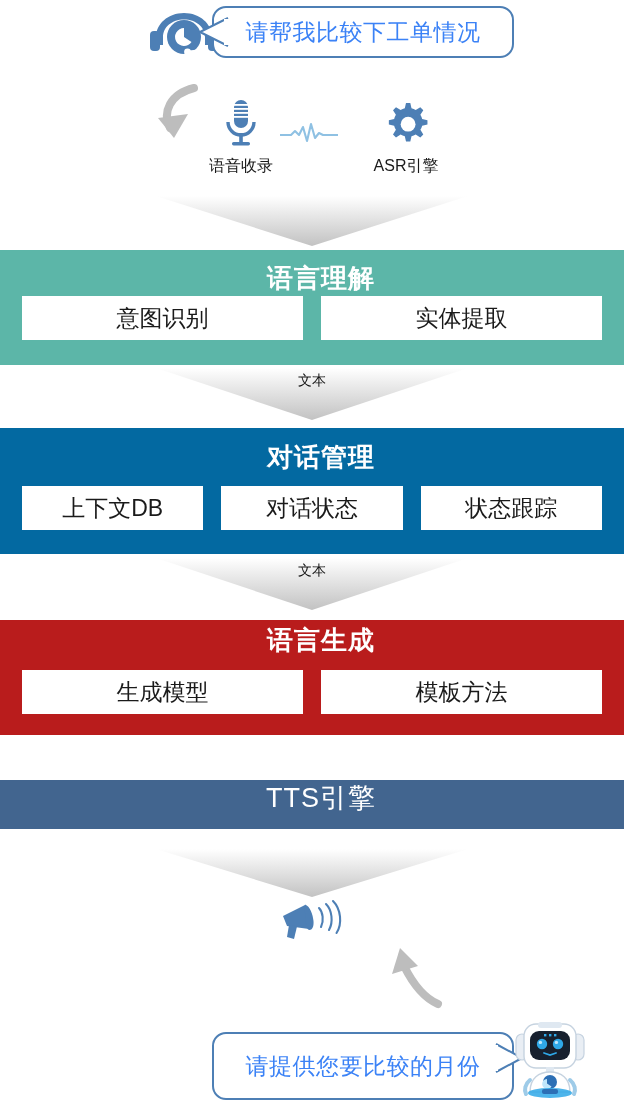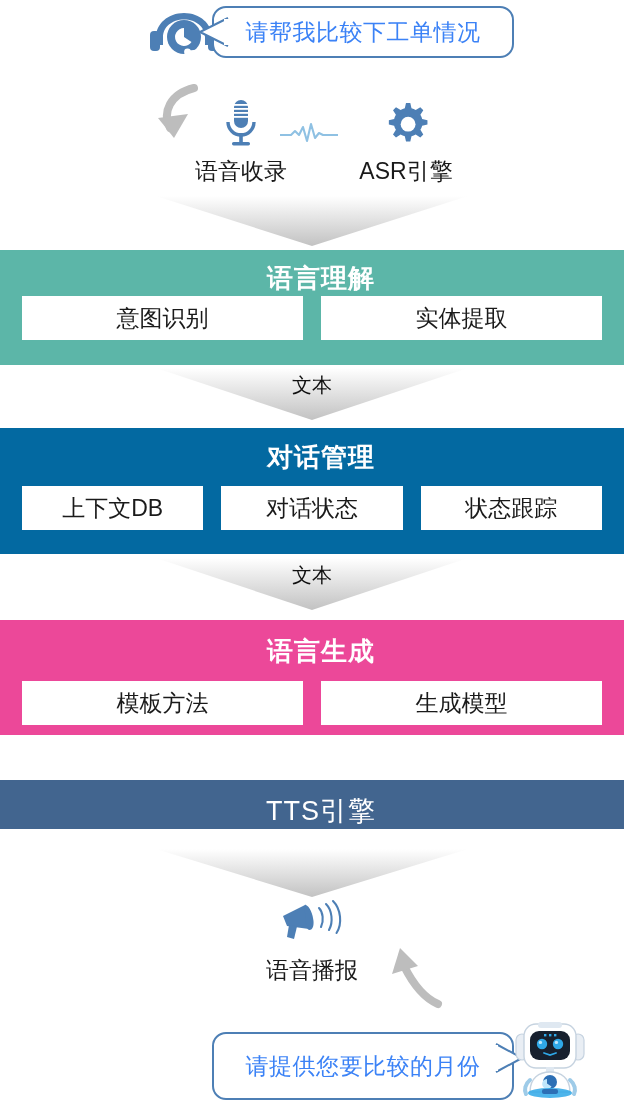--- a/index.html
+++ b/index.html
@@ -27,33 +27,33 @@
   #user-bubble { left: 212px; top: 6px; width: 302px; height: 52px; }
   #bot-bubble  { left: 212px; top: 1032px; width: 302px; height: 68px; }
 
   
   .gray-arrow { position: absolute; }
 
   
   .icon-row { position: absolute; left: 0; top: 98px; width: 624px; height: 96px; }
   .icon-item { position: absolute; text-align: center; }
   .icon-label {
-    font-size: 23px; color: #1a1a1a; white-space: nowrap;
+    font-size: 16px; color: #1a1a1a; white-space: nowrap;
     margin-top: 4px;
   }
   #mic-item  { left: 168px; top: 0px; width: 146px; }
   #asr-item  { left: 330px; top: 0px; width: 152px; }
   .wave-icon { position: absolute; left: 280px; top: 122px; width: 58px; height: 24px; }
 
   
   .chevron { position: absolute; width: 312px; left: 156px; }
   .chevron svg { display: block; width: 100%; height: 100%; }
   .chevron-label {
     position: absolute; left: 0; right: 0; top: 4px;
-    text-align: center; font-size: 20px; color: #111; white-space: nowrap;
+    text-align: center; font-size: 14px; color: #111; white-space: nowrap;
   }
 
   
   .band {
     position: absolute; left: 0; width: 624px;
   }
   .band-title {
     text-align: center; font-weight: bold; color: #ffffff;
     font-size: 26px; letter-spacing: 1px; margin-left: 18px;
   }
@@ -184,29 +184,29 @@
         <linearGradient id="cg3" x1="0" y1="0" x2="0" y2="1">
           <stop offset="0%" stop-color="#ffffff"></stop>
           <stop offset="100%" stop-color="#c2c2c2"></stop>
         </linearGradient>
       </defs>
       <path d="M0 0 L312 0 L156 52 Z" fill="url(#cg3)"></path>
     </svg>
     <div class="chevron-label">文本</div>
   </div>
 
-  <div class="band" id="band-nlg" style="top:620px;height:115px;background:#ec4899;padding-top:14px;">
+  <div class="band" id="band-nlg" style="top:620px;height:115px;background:#b91c1c;padding-top:3px;">
     <div class="band-title">语言生成</div>
     <div class="band-boxes" style="margin-top:12px;">
+      <div class="band-box">生成模型</div>
       <div class="band-box">模板方法</div>
-      <div class="band-box">生成模型</div>
-    </div>
-  </div>
-
-  <div class="band" id="band-tts" style="top:780px;height:49px;background:#42658f;display:flex;align-items:flex-end;justify-content:center;">
+    </div>
+  </div>
+
+  <div class="band" id="band-tts" style="top:780px;height:49px;background:#42658f;display:flex;align-items:flex-start;justify-content:center;">
     <div class="band-title" style="font-weight:normal;font-size:27px;">TTS引擎</div>
   </div>
 
   <div class="chevron" style="top:849px;height:48px;">
     <svg viewBox="0 0 312 48" preserveAspectRatio="none">
       <defs>
         <linearGradient id="cg4" x1="0" y1="0" x2="0" y2="1">
           <stop offset="0%" stop-color="#ffffff"></stop>
           <stop offset="100%" stop-color="#c2c2c2"></stop>
         </linearGradient>
@@ -221,21 +221,20 @@
       <path d="M8 26 L16 27.5 L13 40 L6 38 Z"></path>
       <path d="M24 5.5 C29 7 32 16 32.5 22 C33 28 31 31 28.5 31 C26 31 25 26 24.5 20 C24 13 23.5 8 24 5.5 Z"></path>
     </g>
     <g stroke="#4d7fb5" fill="none" stroke-width="2.1" stroke-linecap="round">
       <path d="M38 9 C42 13 43 22 40 28"></path>
       <path d="M45 5 C51 11 52.5 23 48 31"></path>
       <path d="M52 2 C60 10 61.5 25 55.5 34"></path>
     </g>
   </svg>
 
-  <div id="speech-label">语音播报</div>
 
   <svg class="gray-arrow" style="left:368px;top:940px;width:80px;height:72px;">
     <path d="M70 64 C56 58 44 42 36 26" stroke="#bdbdbd" stroke-width="8" fill="none" stroke-linecap="round"></path>
     <path d="M24 34 L32 8 L50 26 Z" fill="#bdbdbd"></path>
   </svg>
 
   <div class="bubble" id="bot-bubble">
     <span class="bubble-text">请提供您要比较的月份</span>
   </div>
   <svg style="position:absolute;left:494px;top:1042px;width:34px;height:34px;">

